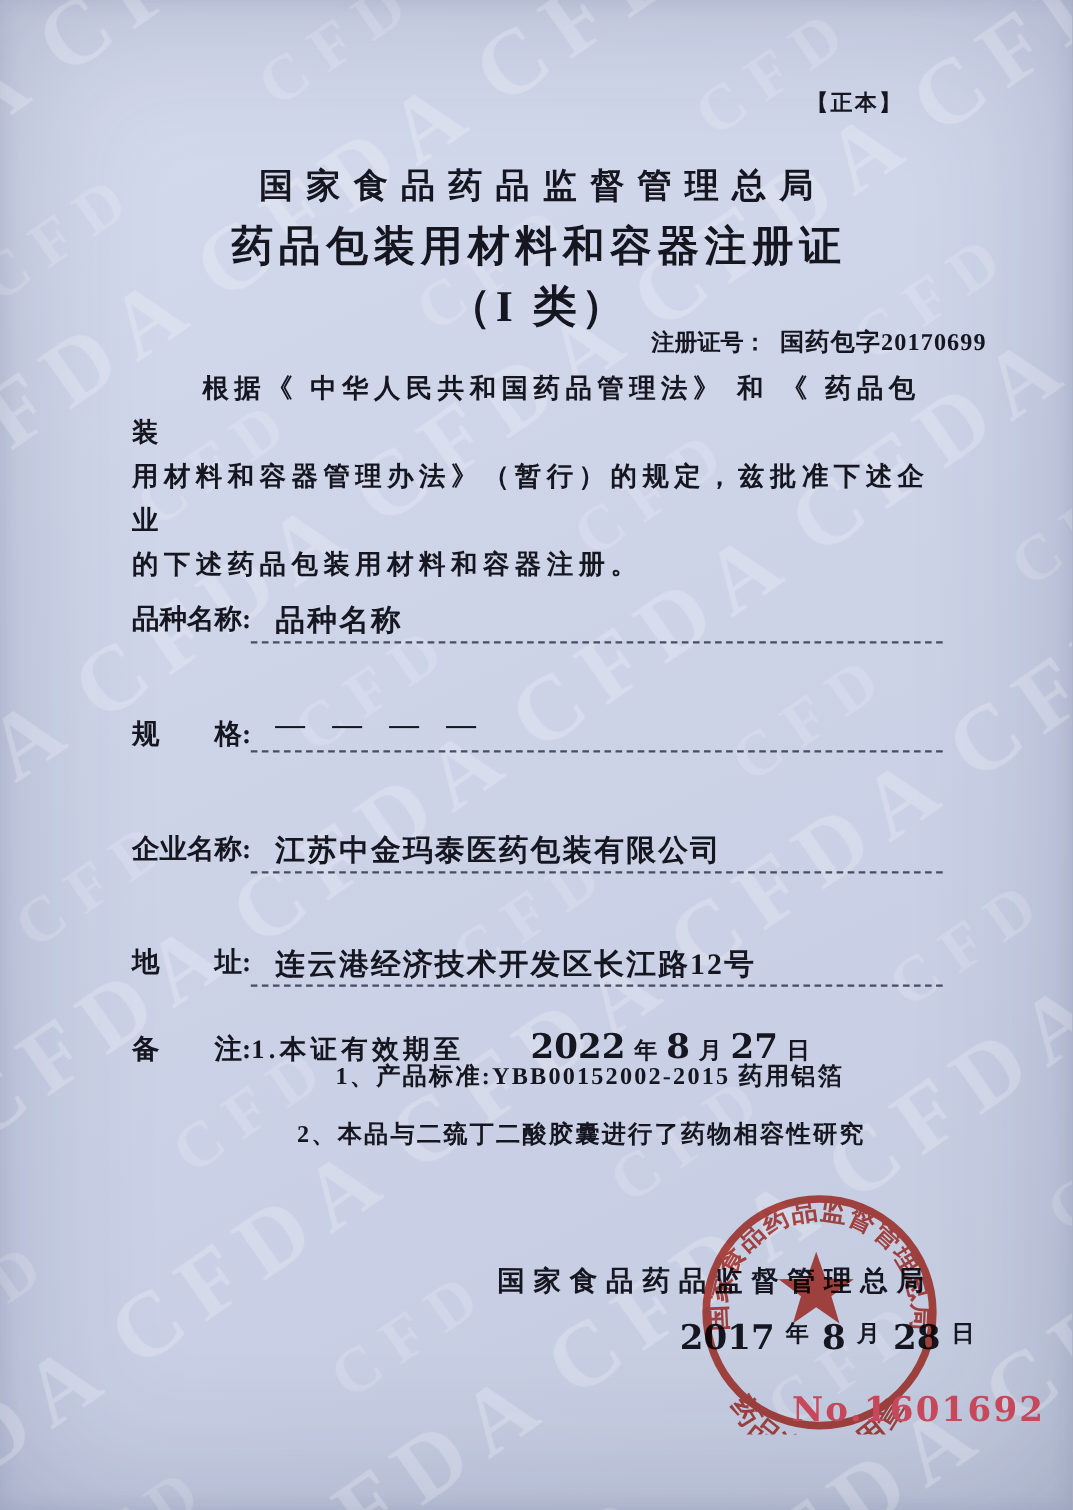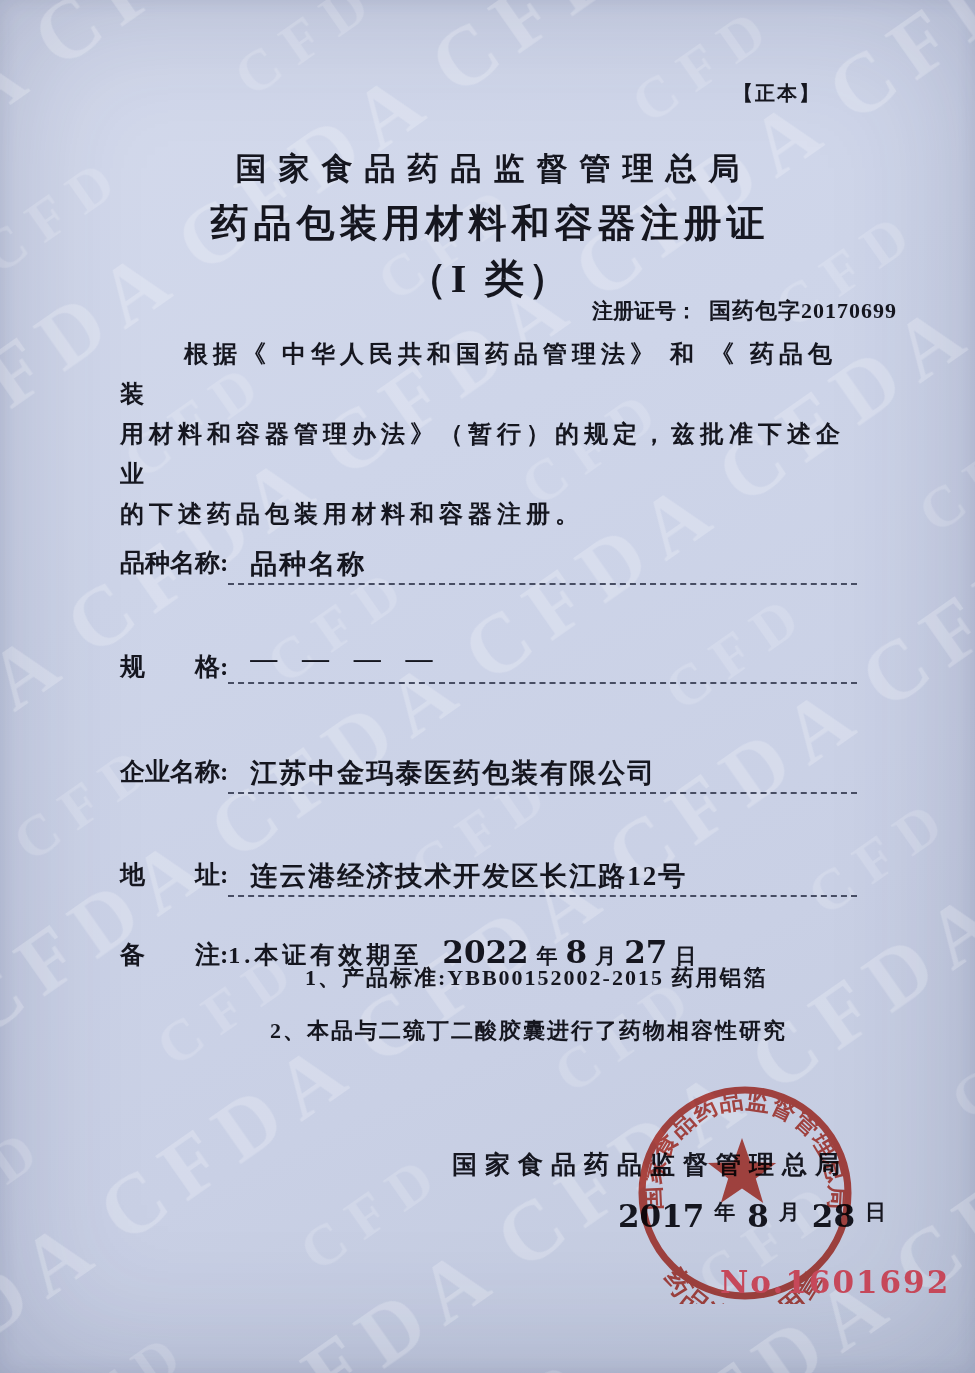--- a/index.html
+++ b/index.html
@@ -39,21 +39,21 @@
   .flabel{flex:0 0 auto;font-size:25px;font-weight:700;white-space:pre;padding-bottom:3px;}
   .fline{flex:1 1 auto;border-bottom:2px dashed #474d63;padding:0 0 1px 22px;white-space:nowrap;}
   .fvalue{font-size:27px;font-weight:700;letter-spacing:2px;}
   .dashval{letter-spacing:9px;position:relative;top:-7px;font-weight:700;}
 
   .remarks{top:934px;left:120px;display:flex;align-items:baseline;white-space:nowrap;text-align:center;}
   .remarks .flabel{padding-bottom:0;}
   .rprefix{font-size:24px;font-weight:700;letter-spacing:4px;}
   .dnum{font-size:31px;font-weight:700;font-family:"DejaVu Serif",serif;}
   .dunit{font-size:21px;font-weight:700;}
-  .remarks .dnum.first{margin-left:20px;}
+  .remarks .dnum.first{margin-left:60px;}
   .remarks .dunit{margin:0 8px 0 8px;}
 
   .note{font-size:22px;font-weight:700;letter-spacing:2px;white-space:nowrap;}
   .note1{top:947px;left:305px;margin-top:16px;}
   .note2{top:1016px;left:270px;}
 
   .issuer-authority{top:1148px;left:452px;font-size:25px;font-weight:700;
                     letter-spacing:8px;white-space:nowrap;}
   .issue-date{top:1198px;left:618px;display:flex;align-items:flex-start;white-space:nowrap;}
   .issue-date .dunit{margin:0 12px 0 10px;}

